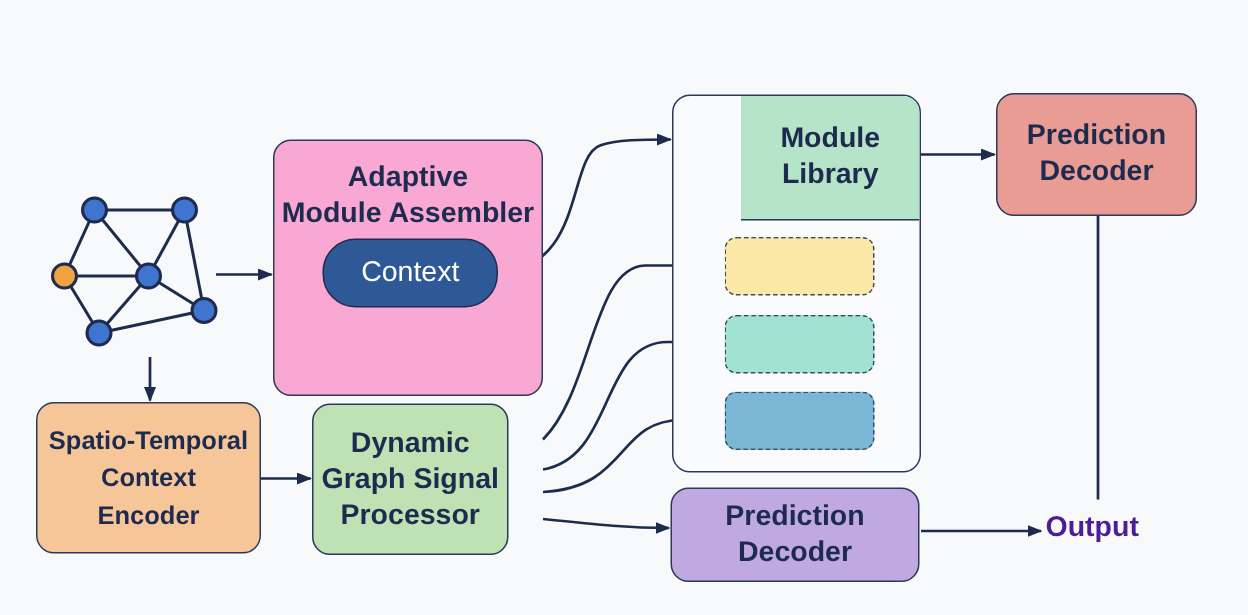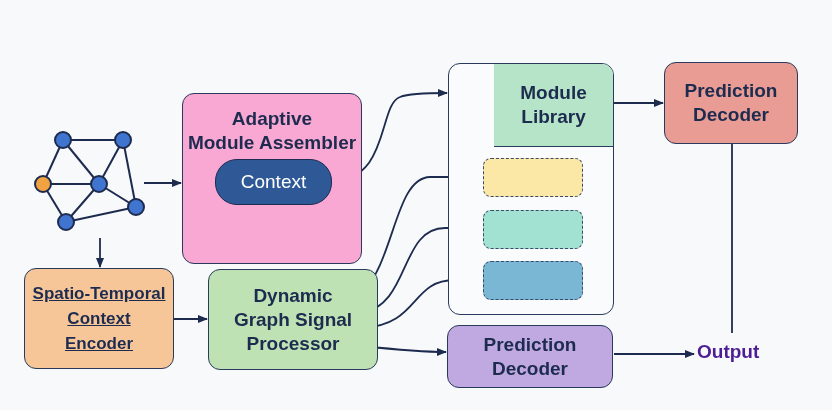--- a/index.html
+++ b/index.html
@@ -18,22 +18,22 @@
   #library { left:448px; top:63px; width:166px; height:252px; background:#fafbfc; overflow:hidden;
              display:block; }
   #library-head { height:82px; background:#b6e4c9; border-bottom:1.5px solid #2a3a5c;
                   display:flex; align-items:center; justify-content:center;margin-left:45px; }
   .slot { position:absolute; left:34px; width:100px; height:39px; border:1.5px dashed #3a4a6a;
           border-radius:8px; box-sizing:border-box; }
   #slot1 { top:94px; background:#fbe7a6; }
   #slot2 { top:146px; background:#a2e2d2; }
   #slot3 { top:197px; background:#7ab7d4; }
   #pred-top { left:664px; top:62px; width:134px; height:82px; background:#e89c94; }
-  #st-encoder { left:24px; top:268px; width:150px; height:101px; background:#f6c699; font-size:17px; line-height:25px;text-decoration:underline; }
-  #dgsp { left:208px; top:269px; width:170px; height:101px; background:#bfe2b4; }
+  #st-encoder { left:24px; top:268px; width:150px; height:101px; background:#f6c699; font-size:17px; line-height:25px; }
+  #dgsp { left:208px; top:269px; width:131px; height:101px; background:#bfe2b4; }
   #pred-bot { left:447px; top:325px; width:166px; height:63px; background:#c0a8e0; }
   #output { position:absolute; left:697px; top:341px; font-size:19px; color:#4c1d95; font-weight:bold; }
 </style>
 </head>
 <body>
 
 <svg class="edges" xmlns="http://www.w3.org/2000/svg">
   <defs>
     <marker id="arr" markerWidth="10" markerHeight="8" refX="9" refY="4" orient="auto" markerUnits="userSpaceOnUse">
       <path d="M0,0 L10,4 L0,8 z" fill="#1d2b4f"></path>

